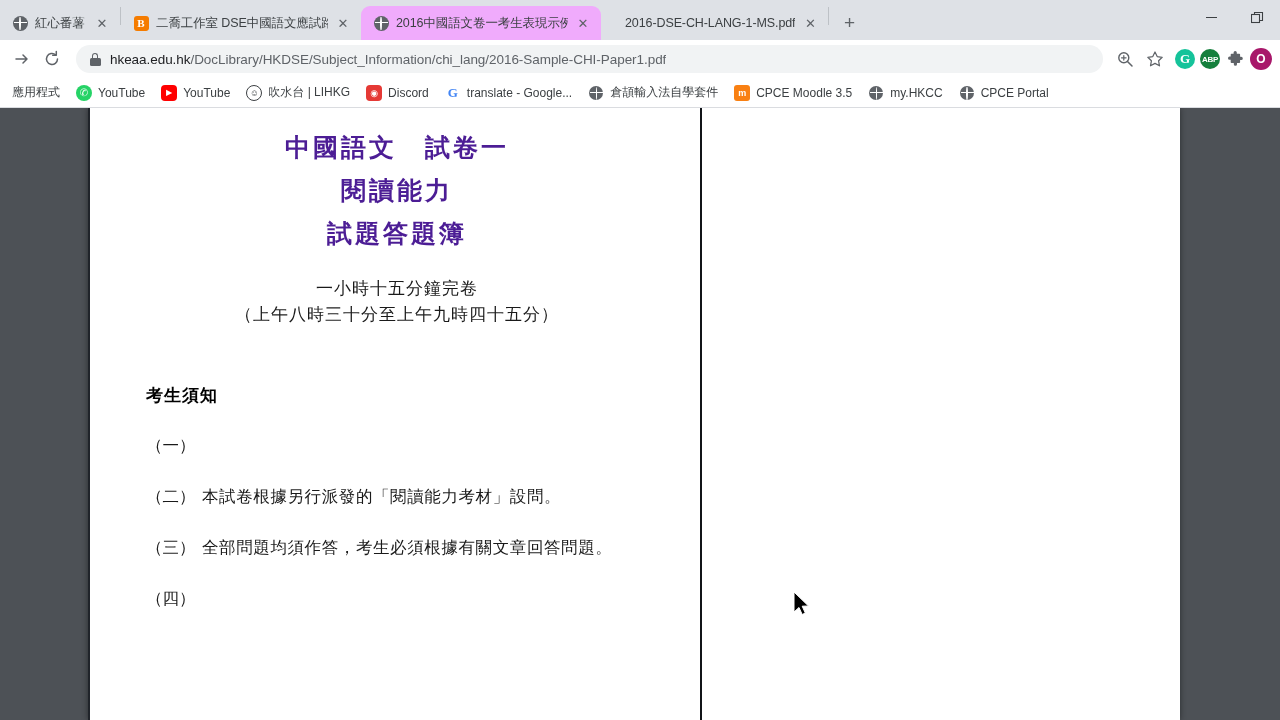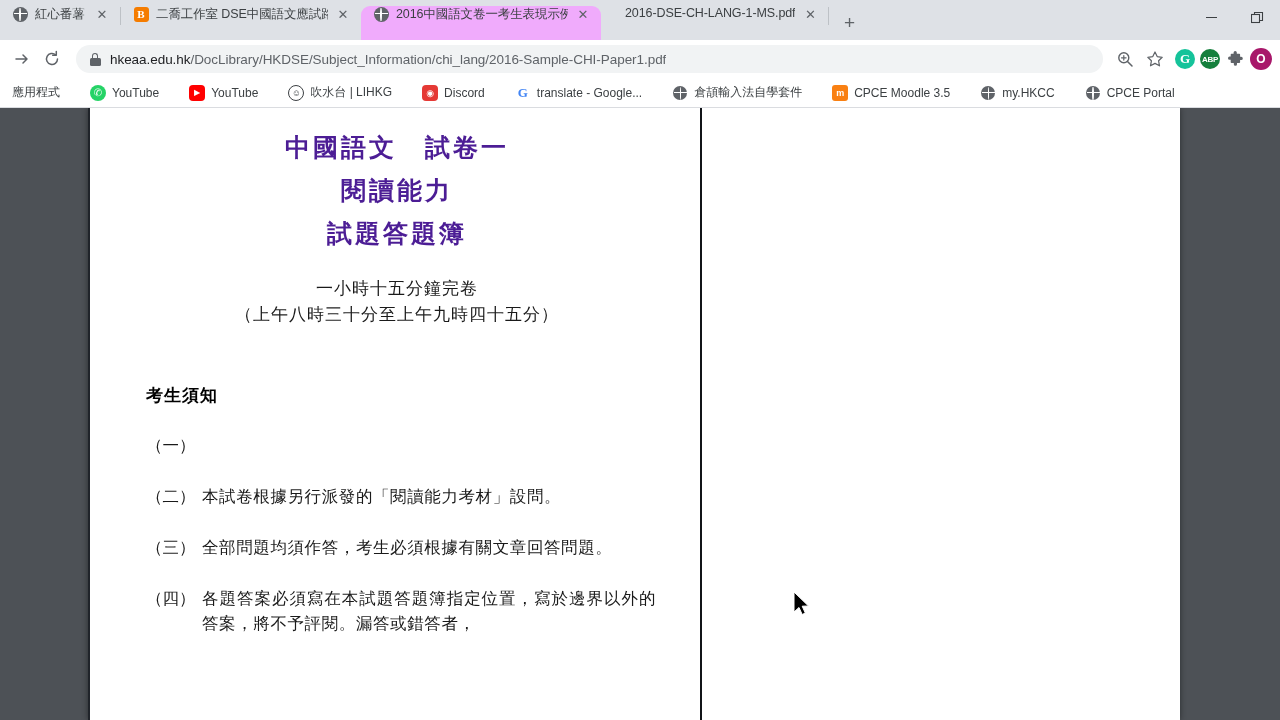--- a/index.html
+++ b/index.html
@@ -16,21 +16,21 @@
     height: 40px;
     background: #dee1e6;
     display: flex;
     align-items: flex-end;
     padding-left: 0;
   }
   .tab {
     position: relative;
     height: 34px;
     display: flex;
-    align-items: flex-start;
+    align-items: center;
     gap: 7px;
     padding: 0 10px 0 12px;
     font-size: 12px;
     color: #3c4043;
     white-space: nowrap;
     max-width: 240px;
     min-width: 120px;
   }
   .tab.inactive { background: transparent; }
   .tab.active {
@@ -176,21 +176,21 @@
   .ext-puzzle { color: #5f6368; background: transparent; font-size: 15px; }
   .ext-avatar { background: #a8176a; width: 22px; height:22px; flex:0 0 22px; font-size: 12px; }
 
   
   .bookmarks {
     height: 30px;
     background: #ffffff;
     display: flex;
     align-items: center;
     padding: 0 8px;
-    gap: 14px;
+    gap: 0;
     border-bottom: 1px solid #dadce0;
     overflow: hidden;
   }
   .bm {
     display: flex; align-items: center; gap: 6px;
     padding: 3px 8px;
     font-size: 12px;
     color: #3c4043;
     white-space: nowrap;
     border-radius: 4px;
@@ -493,21 +493,20 @@
         <span class="note-body" style="text-align:left;">本試卷根據另行派發的「閱讀能力考材」設問。</span>
       </div>
 
       <div class="note">
         <span class="note-num">（三）</span>
         <span class="note-body">全部問題均須作答，考生必須根據有關文章回答問題。</span>
       </div>
 
       <div class="note">
         <span class="note-num">（四）</span>
-        <span class="note-body">各題答案必須寫在本試題答題簿指定位置，寫於邊界以外的答案，將不予評閱。漏答或錯答者，</span>
       </div>
 
     </div>
   </div>
 
   <div class="cursor">
     <svg width="18" height="28" viewBox="0 0 18 28">
       <path d="M1 1 L1 21 L6 16.5 L9.2 23.5 L12.3 22 L9.2 15.2 L15.5 15 Z" fill="#000" stroke="#fff" stroke-width="1"></path>
     </svg>
   </div>

